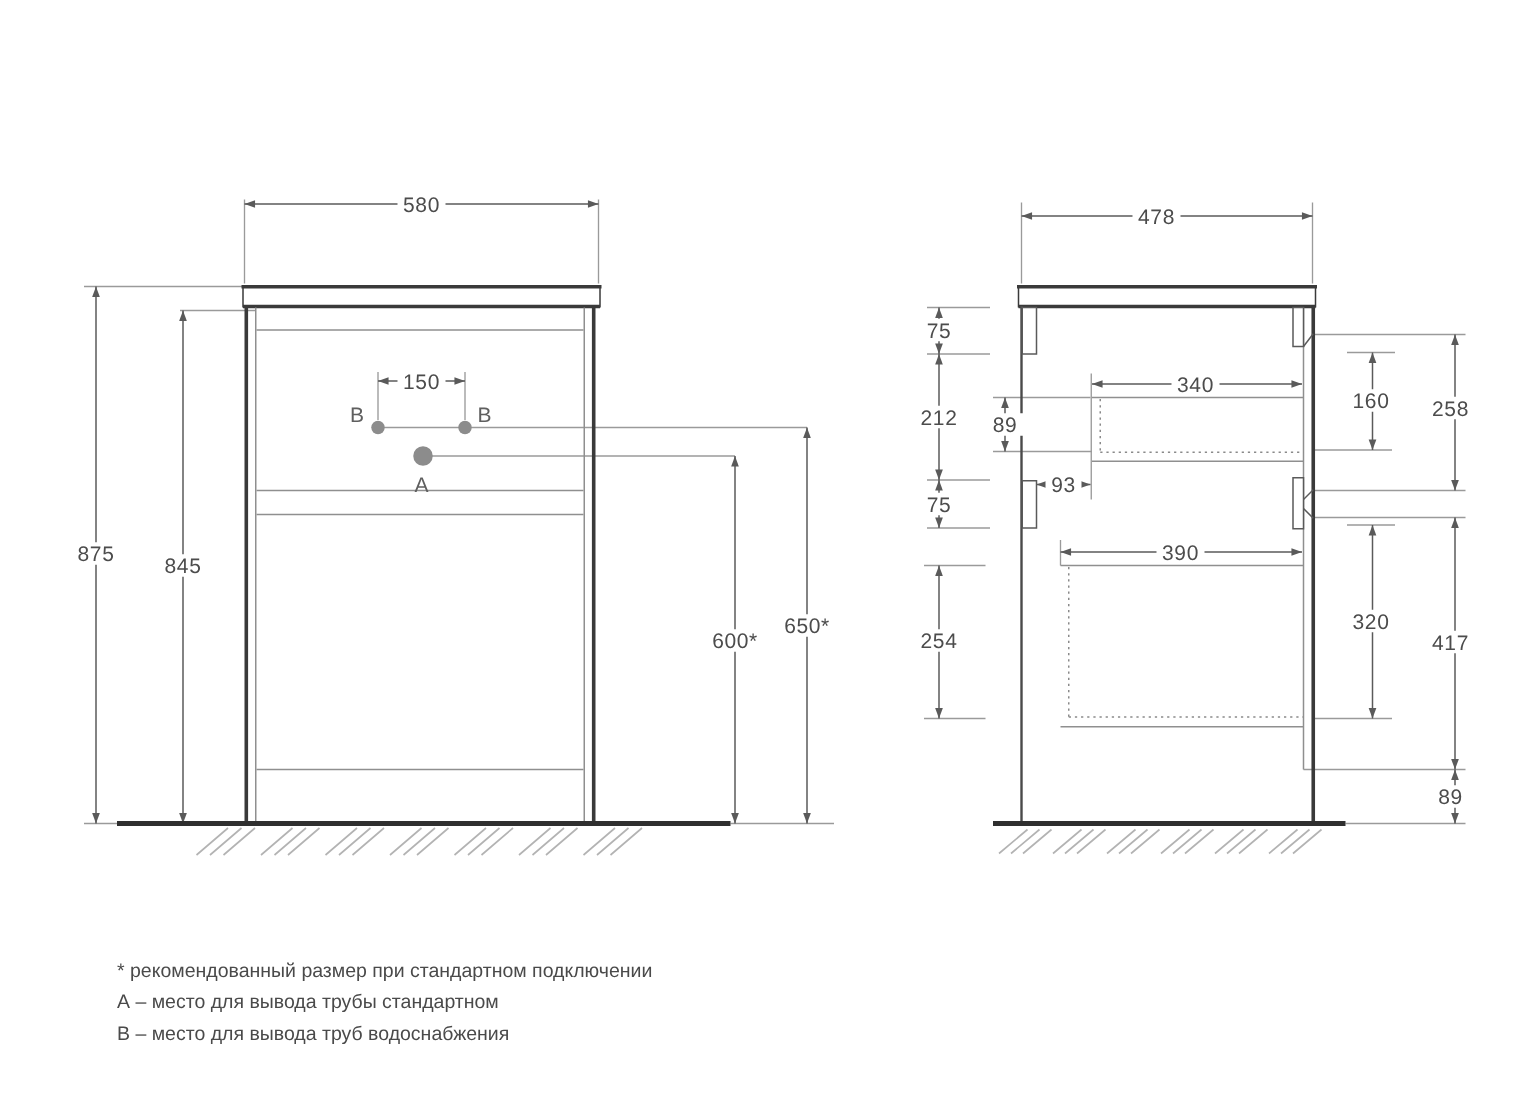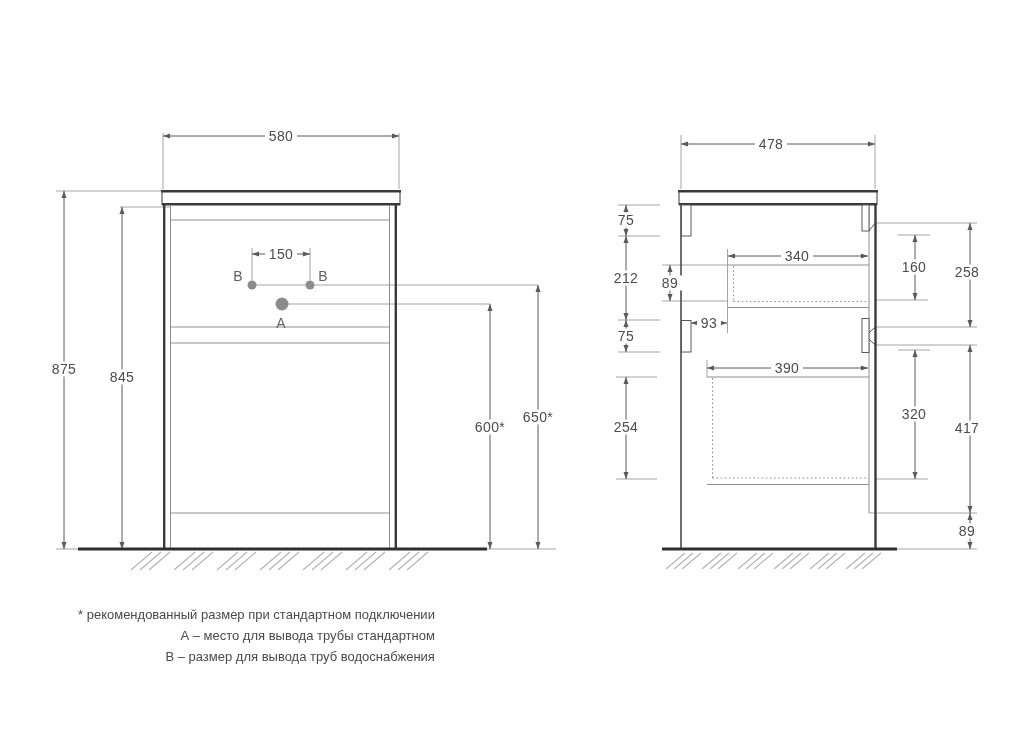--- a/index.html
+++ b/index.html
@@ -14,21 +14,21 @@
   .dim{stroke:#5a5a5a;stroke-width:1;fill:none;}
   .dotted{stroke:#8a8a8a;stroke-width:1;fill:none;stroke-dasharray:1.5 2.6;}
   .ground{stroke:#2f2f2f;stroke-width:3.2;fill:none;}
   .hatch{stroke:#b3b3b3;stroke-width:1.1;fill:none;}
   .part{fill:#ffffff;stroke:#5a5a5a;stroke-width:1;}
   .ctop{fill:#ffffff;stroke:#3a3a3a;stroke-width:1;}
   .dot{fill:#8c8c8c;}
   .lbg{fill:#ffffff;}
   text.dt{font-size:14px;fill:#4c4c4c;text-anchor:middle;dominant-baseline:central;letter-spacing:0.4px;}
   text.mk{font-size:14px;fill:#5f5f5f;text-anchor:middle;dominant-baseline:central;}
-  .footnotes{position:absolute;left:78px;top:604px;color:#4a4a4a;font-size:13px;line-height:21px;text-align:right;}
+  .footnotes{position:absolute;left:78px;top:636px;color:#4a4a4a;font-size:13px;line-height:21px;}
   .footnotes div{white-space:nowrap;}
 </style>
 </head>
 <body>
 
 <div class="stage">
 <svg width="1024" height="736" viewBox="0 0 1024 736">
   <defs>
     <marker id="ar" viewBox="0 0 10 10" refX="9.3" refY="5" markerWidth="9" markerHeight="8" markerUnits="userSpaceOnUse" orient="auto-start-reverse">
       <path d="M0.5,1.8 L9.3,5 L0.5,8.2 Z" fill="#5a5a5a"></path>
@@ -252,15 +252,15 @@
         M774,569 l19,-16 m-11,16 l19,-16 m-11,16 l19,-16
         M810,569 l19,-16 m-11,16 l19,-16 m-11,16 l19,-16
         M846,569 l19,-16 m-11,16 l19,-16 m-11,16 l19,-16"></path>
     </g>
   </g>
 </svg>
 
 <div class="footnotes">
   <div>* рекомендованный размер при стандартном подключении</div>
   <div>А – место для вывода трубы стандартном</div>
-  <div>В – размер для вывода труб водоснабжения</div>
+  <div>В – место для вывода труб водоснабжения</div>
 </div>
 </div>
 
 </body></html>

